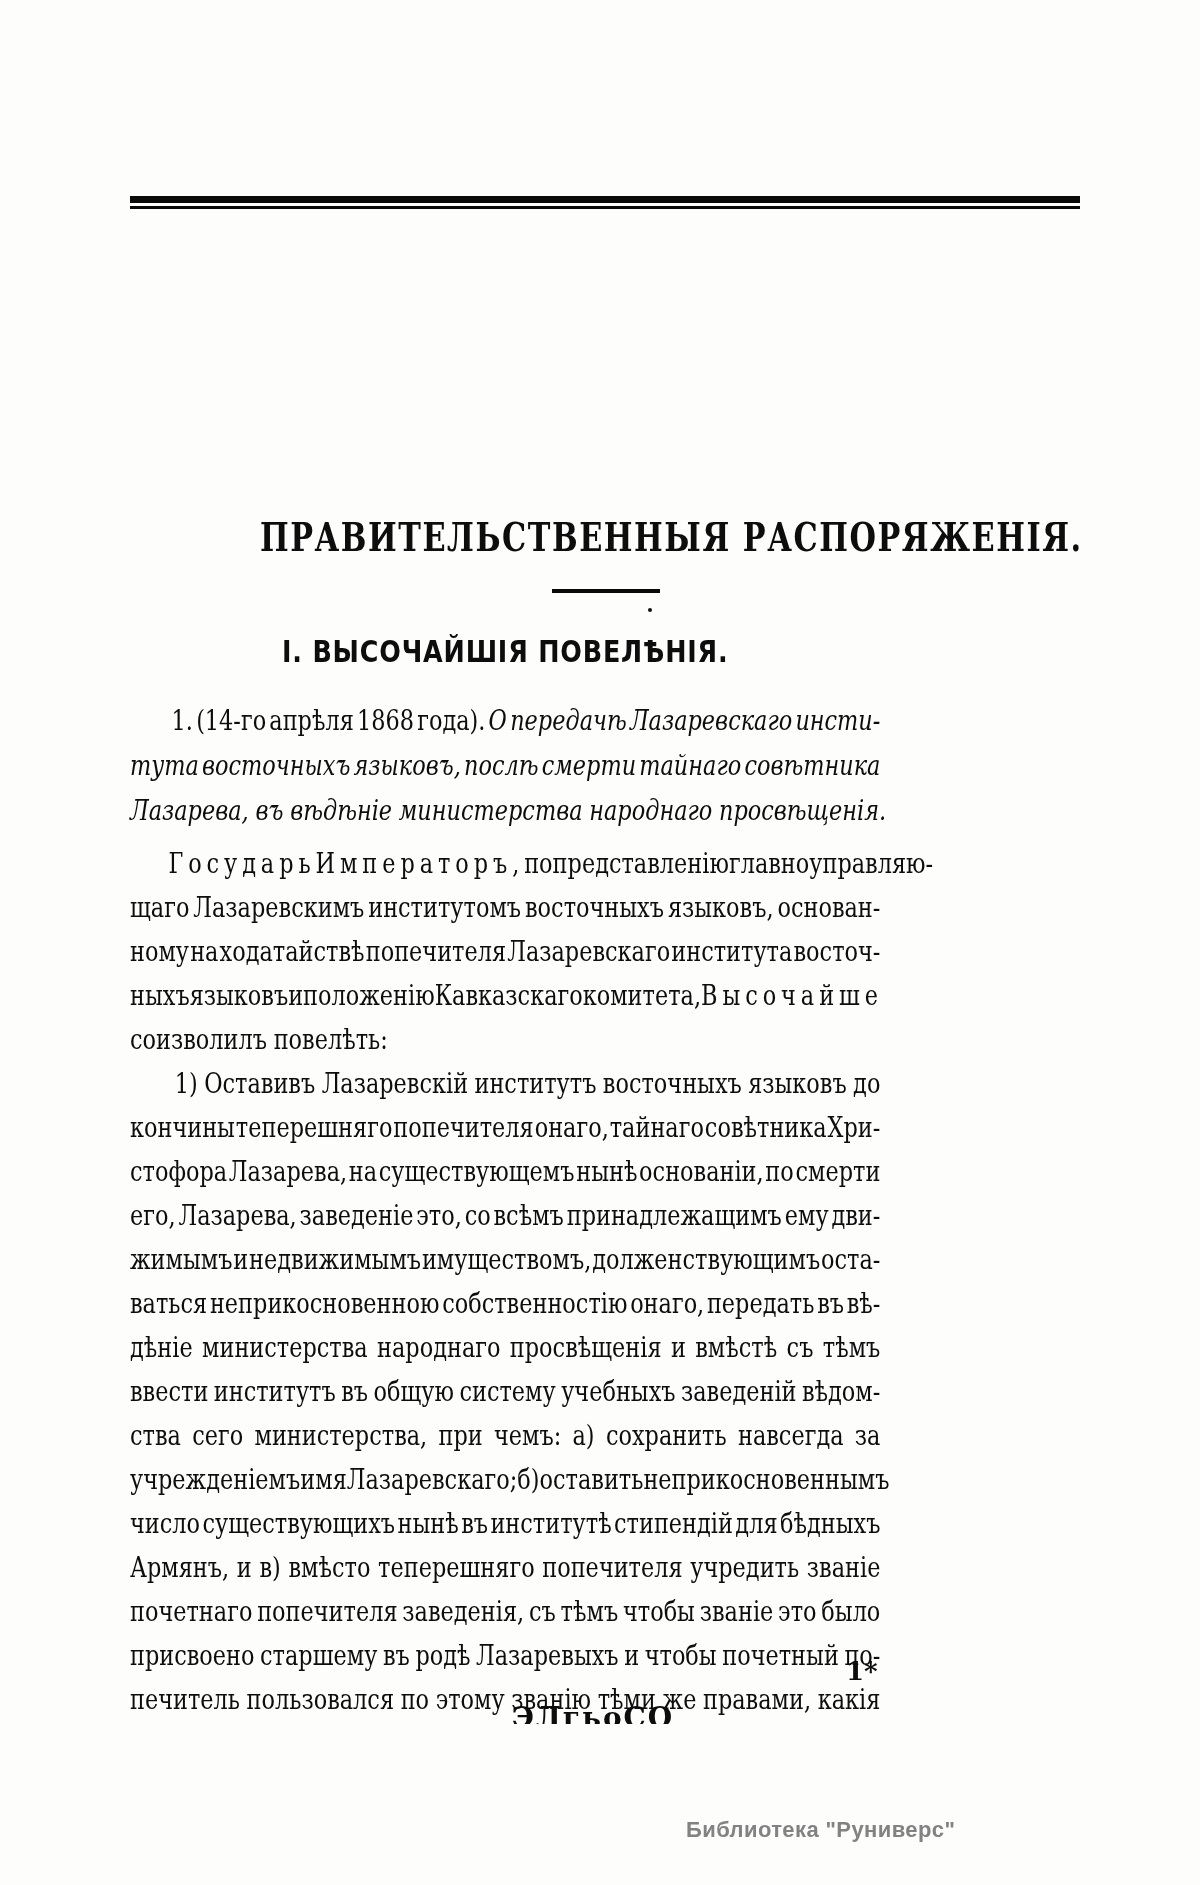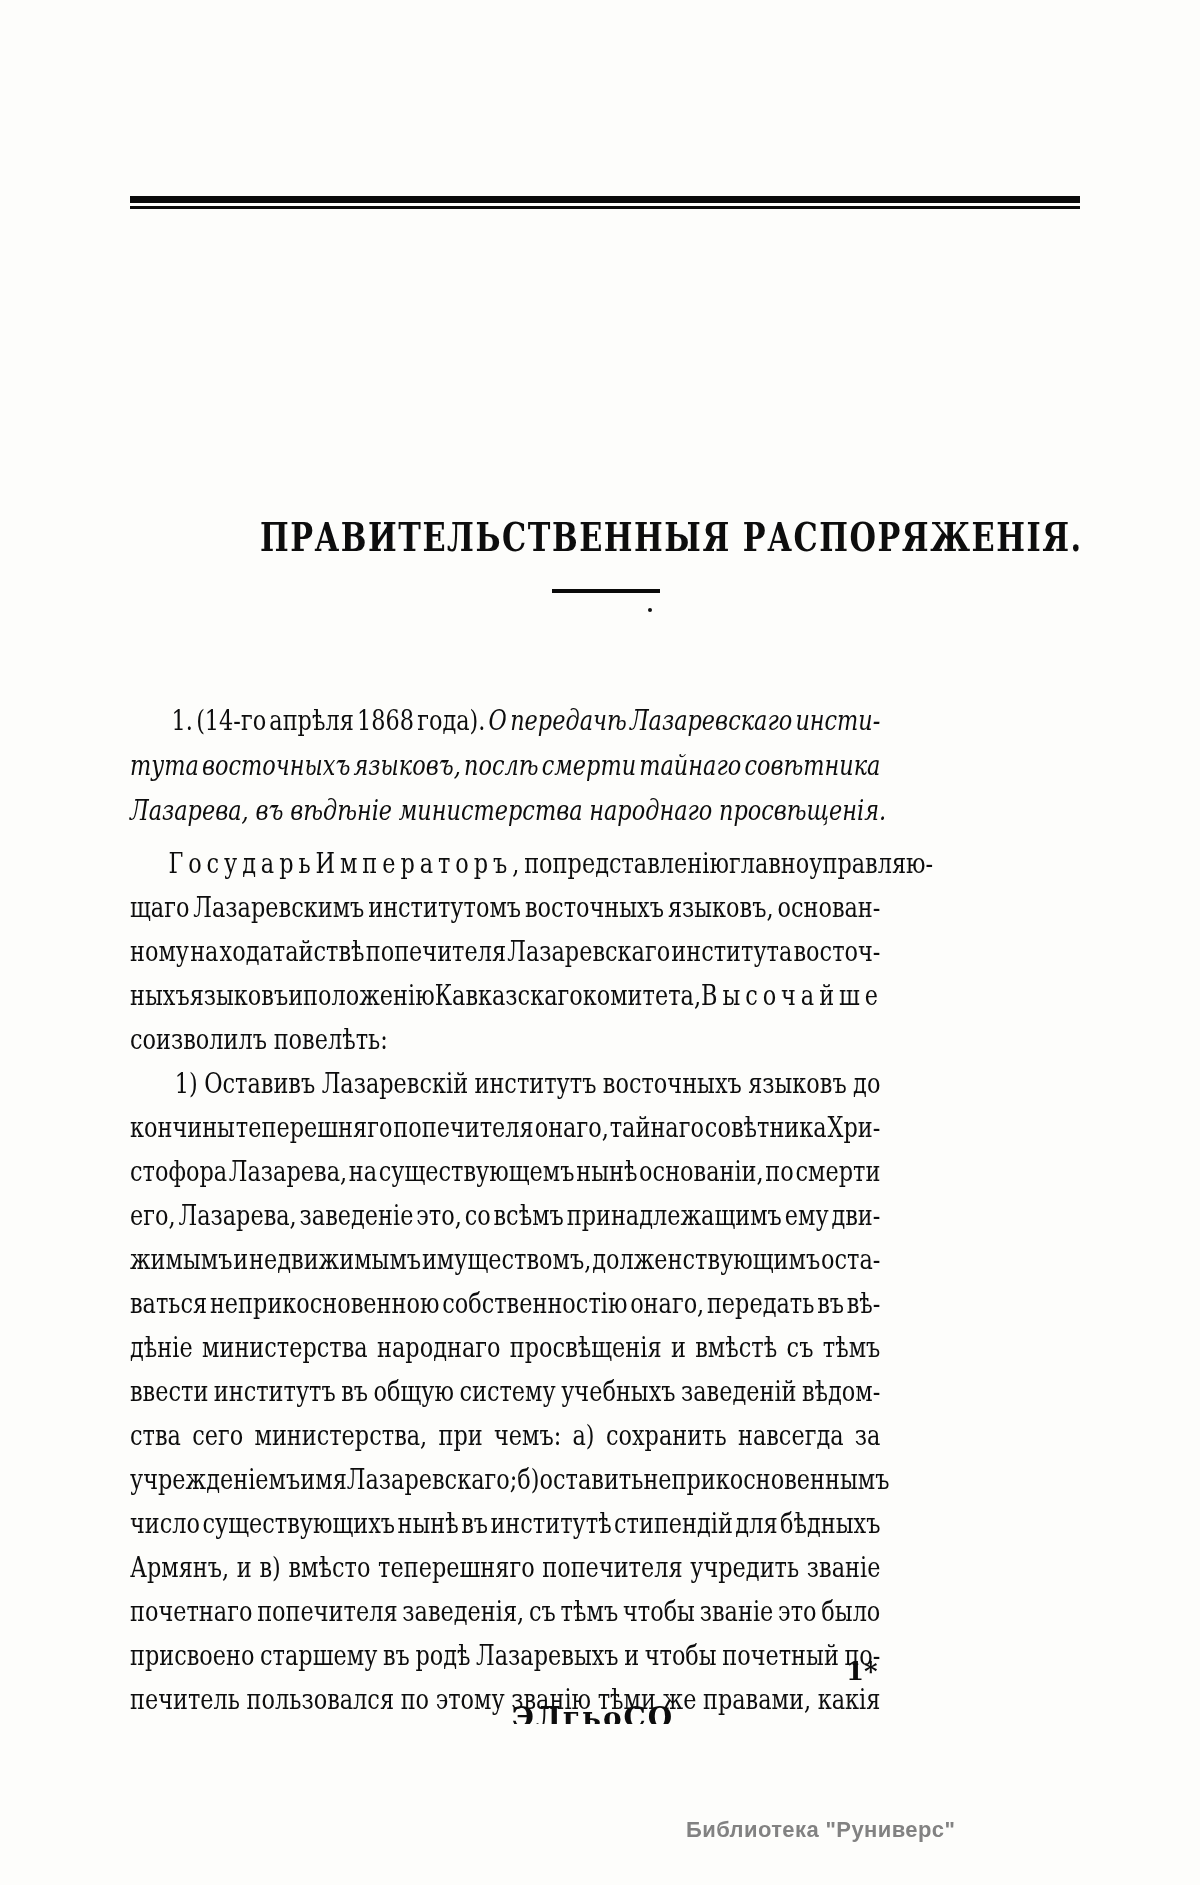--- a/index.html
+++ b/index.html
@@ -110,20 +110,23 @@
     <div class="thin"></div>
   </div>
 
   <div class="title-wrap">
     <span class="title-inner">ПРАВИТЕЛЬСТВЕННЫЯ РАСПОРЯЖЕНІЯ.</span>
   </div>
 
   <div class="divider"></div>
   <div class="speck" style="left:648px; top:608px; width:4px; height:4px;"></div>
 
+  <div class="heading-wrap">
+    <span class="heading-inner">І. ВЫСОЧАЙШІЯ ПОВЕЛѢНІЯ.</span>
+  </div>
 
   <div class="text-block">
       <div class="para intro">
         <div class="tline">
           <span class="indent"></span>
           <span class="w roman">1.</span>
           <span class="w roman">(14-го</span>
           <span class="w roman">апрѣля</span>
           <span class="w roman">1868</span>
           <span class="w roman">года).</span>

